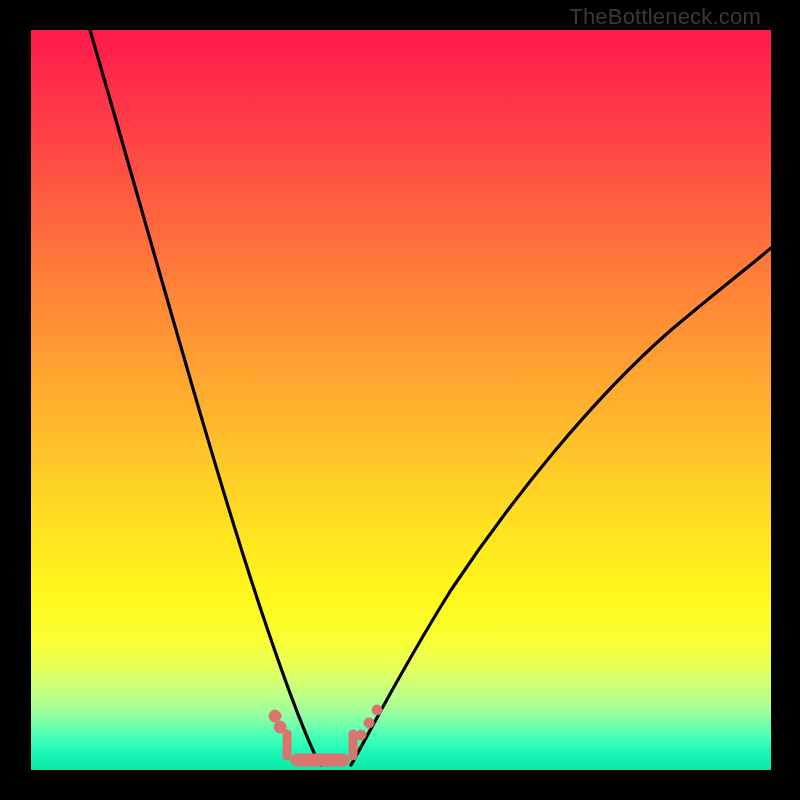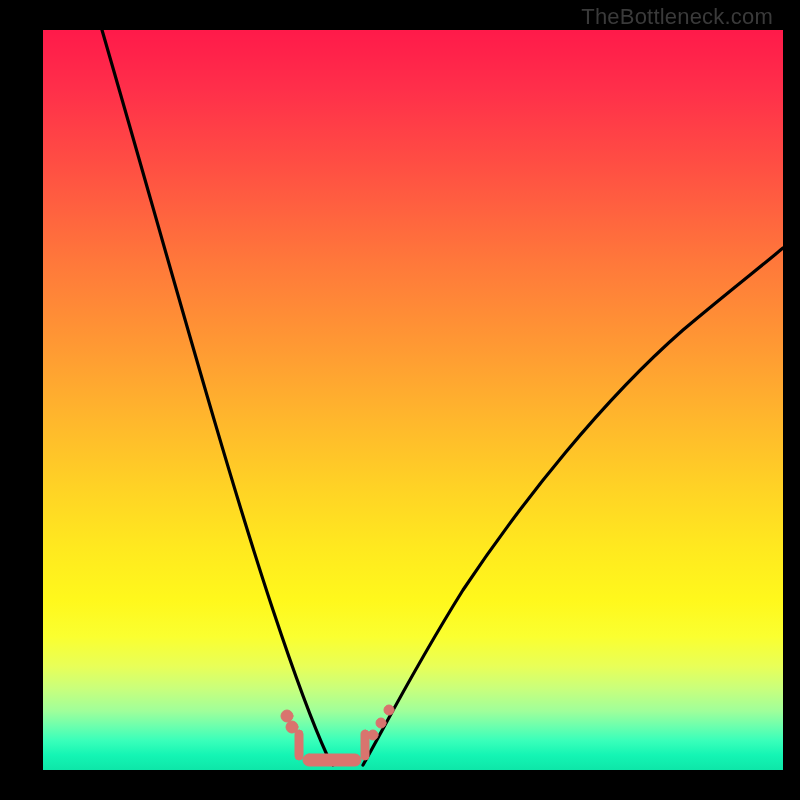--- a/index.html
+++ b/index.html
@@ -6,21 +6,21 @@
     margin: 0;
     padding: 0;
     width: 800px;
     height: 800px;
     background: #000;
     font-family: Arial, Helvetica, sans-serif;
   }
   .frame {
     position: absolute;
     top: 0;
-    left: 13px;
+    left: 1px;
     width: 772px;
     height: 800px;
     background: #000;
   }
   .watermark {
     position: absolute;
     top: 4px;
     right: 12px;
     color: #3a3a3a;
     font-size: 22px;

